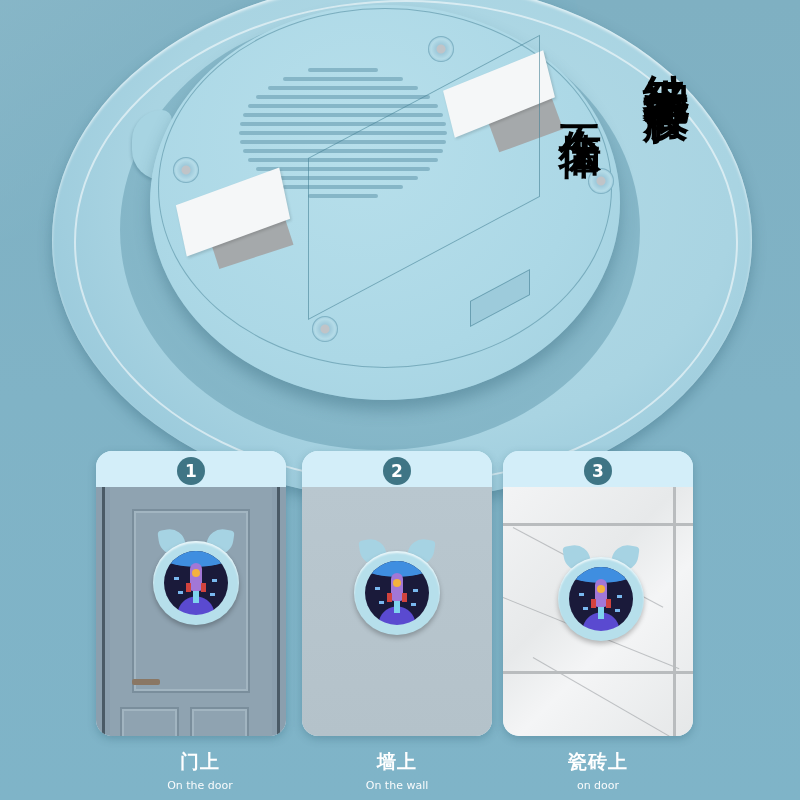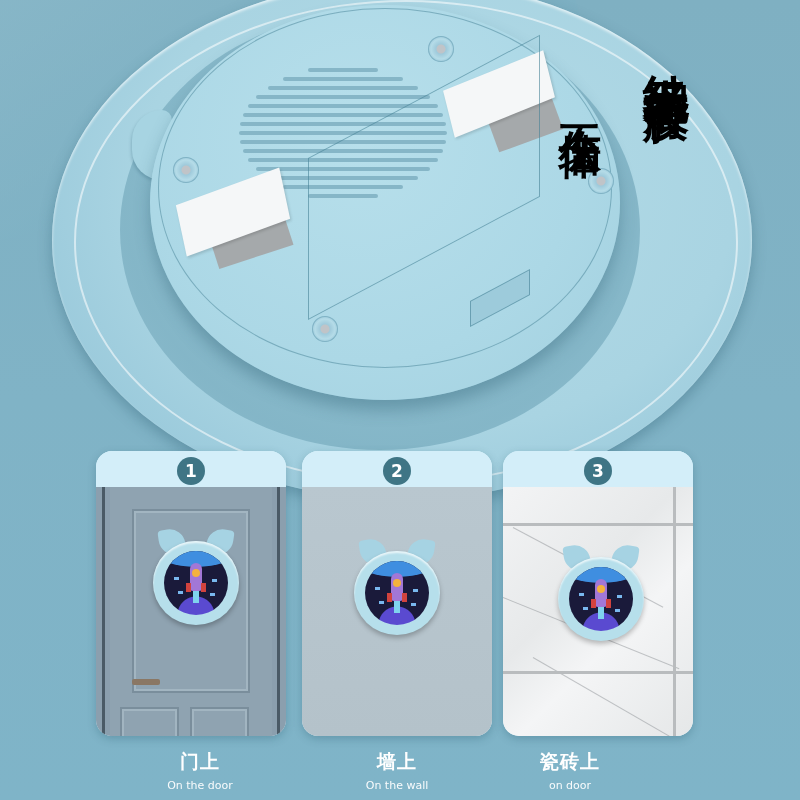--- a/index.html
+++ b/index.html
@@ -224,17 +224,17 @@
   </div>
 
   <div class="label" style="left:302px">
     <div class="zh">墙上</div>
     <div class="en">On the wall</div>
   </div>
   <div class="label" style="left:105px">
     <div class="zh">门上</div>
     <div class="en">On the door</div>
   </div>
-  <div class="label" style="left:475px">
+  <div class="label" style="left:503px">
     <div class="zh">瓷砖上</div>
     <div class="en">on door</div>
   </div>
 </div>
 
 </body></html>

